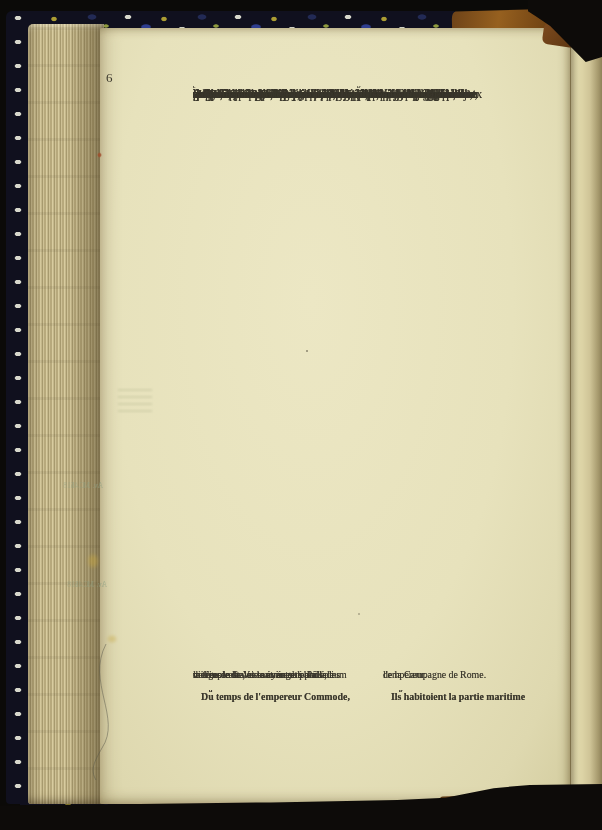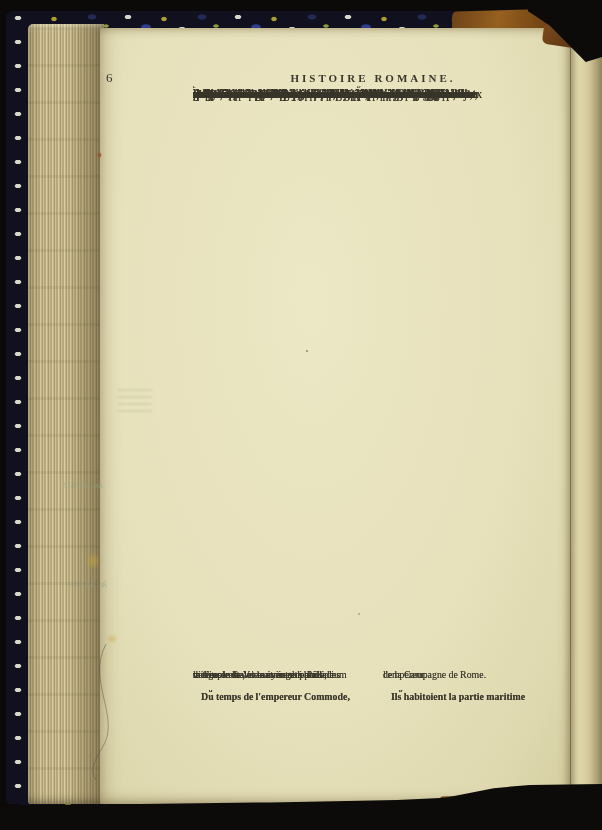--- a/index.html
+++ b/index.html
@@ -104,21 +104,20 @@
   <div id="marble-top" class="marble"></div>
   <div id="marble-left" class="marble"></div>
   <div id="marble-bottom" class="marble"></div>
   <div id="leather-top"></div>
 
   <div id="page-stack"></div>
   <div id="facing-page"></div>
 
   <div id="book-page">
     <div id="folio" class="ink">6</div>
-    <div id="running-title" class="ink">HISTOIRE ROMAINE.</div>
 
     <div id="body-text" class="body">
         <div class="tline">dieux, et le Palladium, qui fut depuis déposé dans le</div>
         <div class="tline">temple de Vesta, et confié à la garde des vestales, sans <sup>a</sup></div>
         <div class="tline">qu'il fût permis à personne de le voir. Les Aborigènes</div>
         <div class="tline">d'abord s'assemblèrent sous les ordres de Latinus leur</div>
         <div class="tline">roi pour s'opposer à ces étrangers. Mais Latinus, s'étant</div>
         <div class="tline">informé du motif qui les amenoit dans ses états, apprit</div>
         <div class="tline">que c'étoient les Troyens qui, sous la conduite d'Enée fils</div>
         <div class="tline">d'Anchise et de Vénus, cherchoient, depuis l'embrasement</div>

